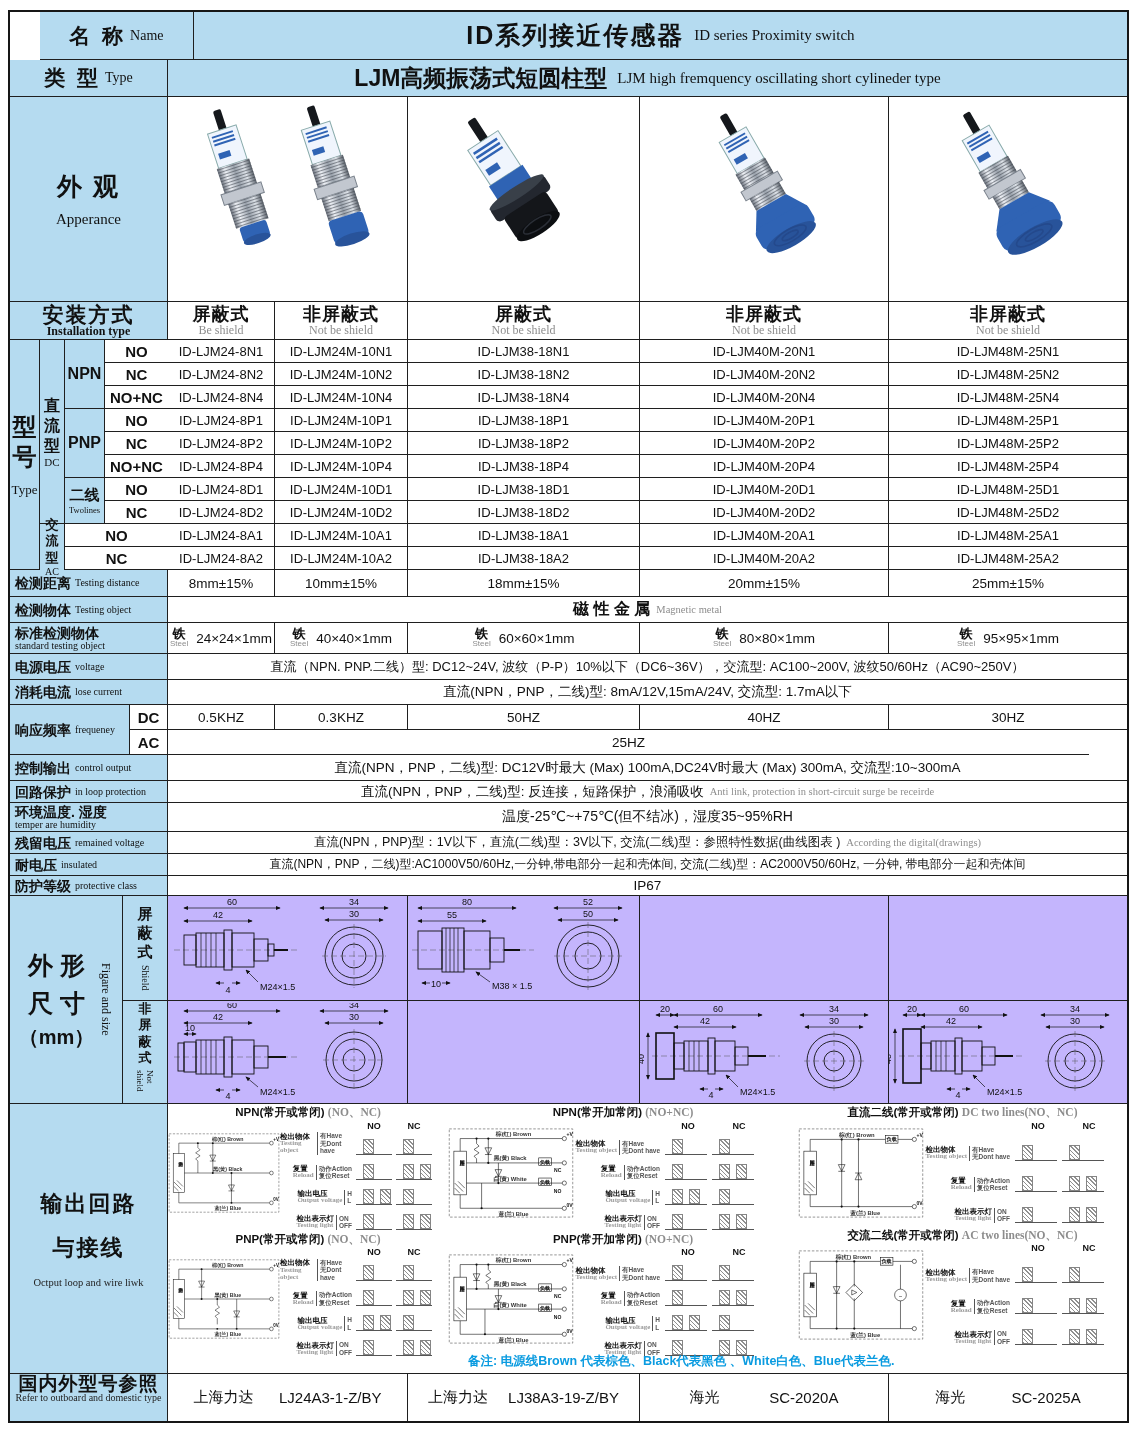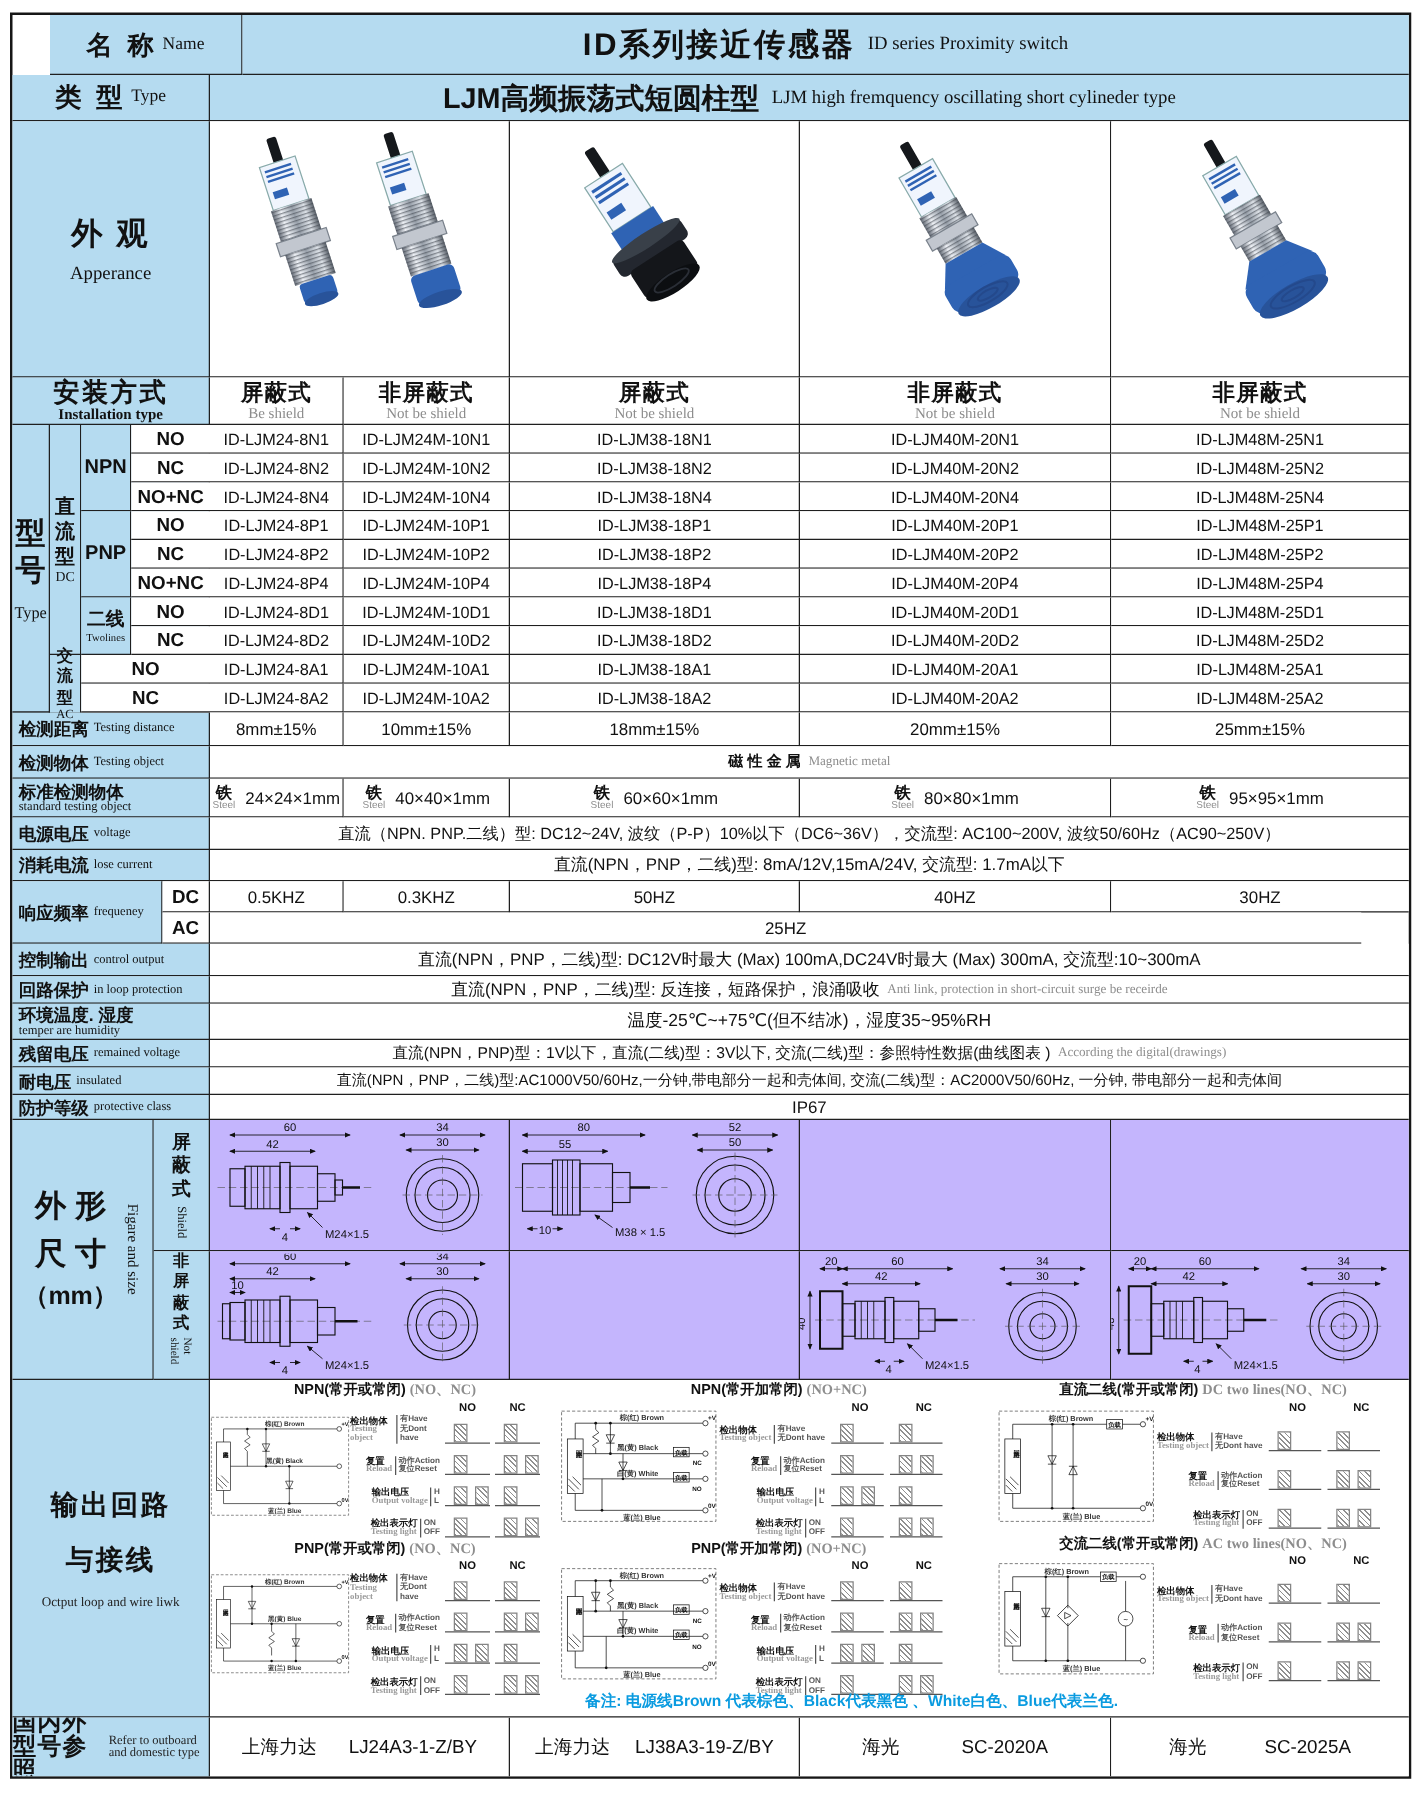--- a/index.html
+++ b/index.html
@@ -83,21 +83,21 @@
   .tlab .cns span{display:block;font-size:7px;color:#9a9a9a;}
   .tlab .opts{border-left:1px solid #555;padding-left:2px;color:#555;font-size:6.5px;line-height:1.15;}
   .tlab .opts span{display:block;}
   .pcell{width:42px;flex:none;height:22px;border-bottom:1px solid #555;position:relative;margin-left:5px;}
   .pcell::before{content:"";position:absolute;bottom:0;left:7px;width:11px;height:15px;border:1px solid #858585;box-sizing:border-box;background:repeating-linear-gradient(45deg,#909090 0 1px,transparent 1px 3px);}
   .pcell[data-pulses="2"]::after{content:"";position:absolute;bottom:0;left:24px;width:11px;height:15px;border:1px solid #858585;box-sizing:border-box;background:repeating-linear-gradient(45deg,#909090 0 1px,transparent 1px 3px);}
   .sm .tlab{width:72px;} .sm .pcell{width:36px;margin-left:4px;} .sm .thead .sp{width:72px;} .sm .thead b{width:36px;margin-left:4px;}
   .cnote{position:absolute;left:300px;bottom:3px;font-size:12.5px;color:#0a9be0;white-space:nowrap;}
   
   .rrow{height:47px;}
-  .reflab{display:flex;flex-direction:row;align-items:center;justify-content:flex-start;line-height:1;border-bottom:none!important;}
+  .reflab{display:flex;flex-direction:column;align-items:center;justify-content:flex-start;line-height:1;border-bottom:none!important;}
   .reflab b{font-size:19px;letter-spacing:1px;}
   .reflab span{font-size:10px;color:#222;}
   .refcell{display:flex;align-items:center;justify-content:space-evenly;background:#fff;font-size:15px;border-bottom:none!important;}
   
   svg text{font-family:"Liberation Sans","DejaVu Sans",sans-serif;}
   .ln{fill:none;stroke:#111;stroke-width:0.9;}
   .lnt{fill:none;stroke:#111;stroke-width:0.7;}
   .dash{fill:none;stroke:#666;stroke-width:0.8;stroke-dasharray:3 2;}
   .cld{fill:none;stroke:#555;stroke-width:0.5;stroke-dasharray:6 3;}
   .dimtxt{font-size:9px;fill:#111;}
@@ -541,21 +541,21 @@
         <span>25mm±15%</span>
       </div>
   </div>
 
   <div class="srow" style="height:26px">
     <div class="cell lab wl slab">
         <b>检测物体</b>
         <span class="serif en">Testing object</span>
       </div>
     <div class="cell sval wc last">
-      <b style="font-size:12px">磁 性 金 属</b>
+      <b style="font-size:16px">磁 性 金 属</b>
       <span class="serif gray ensuf">Magnetic metal</span>
     </div>
   </div>
 
   <div class="srow" style="height:31px">
     <div class="cell lab wl slab two" style="padding-left:5px">
         <b>标准检测物体</b>
         <span class="serif en">standard testing object</span>
       </div>
     <div class="cell sval w1">

